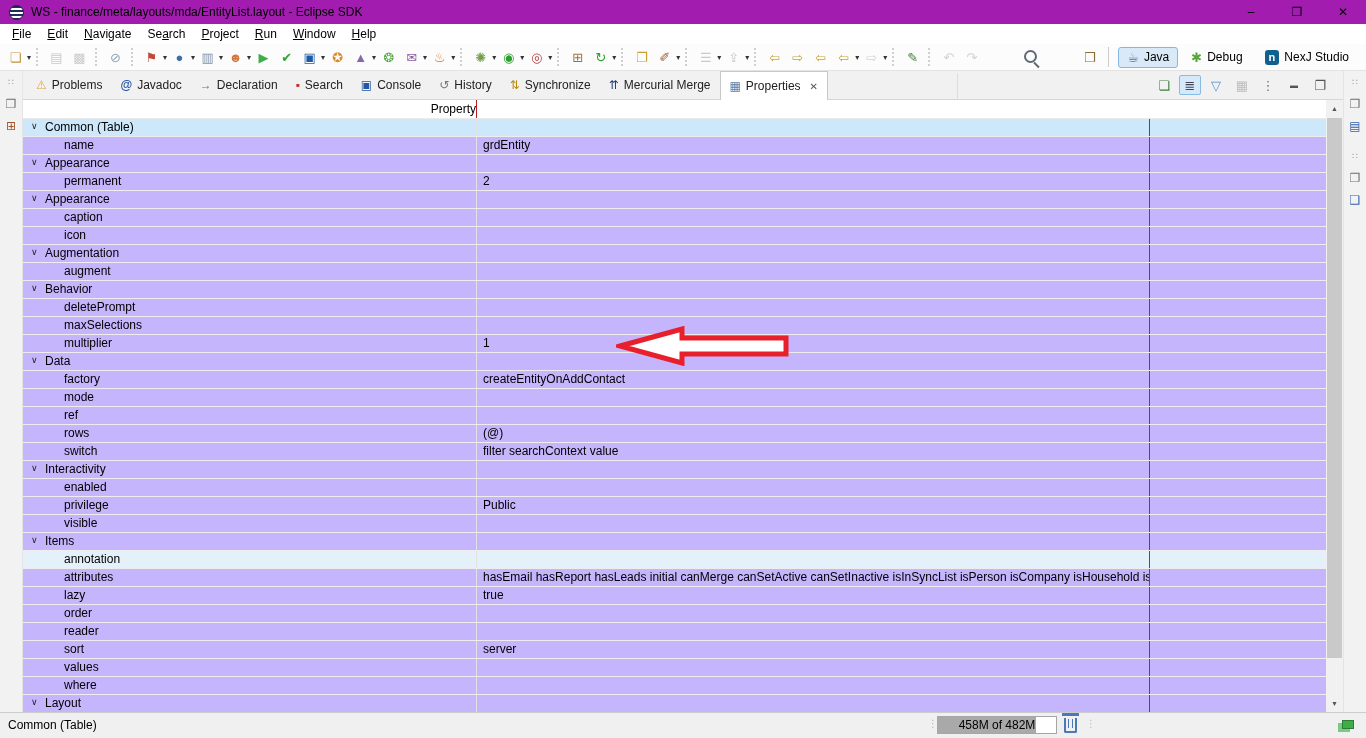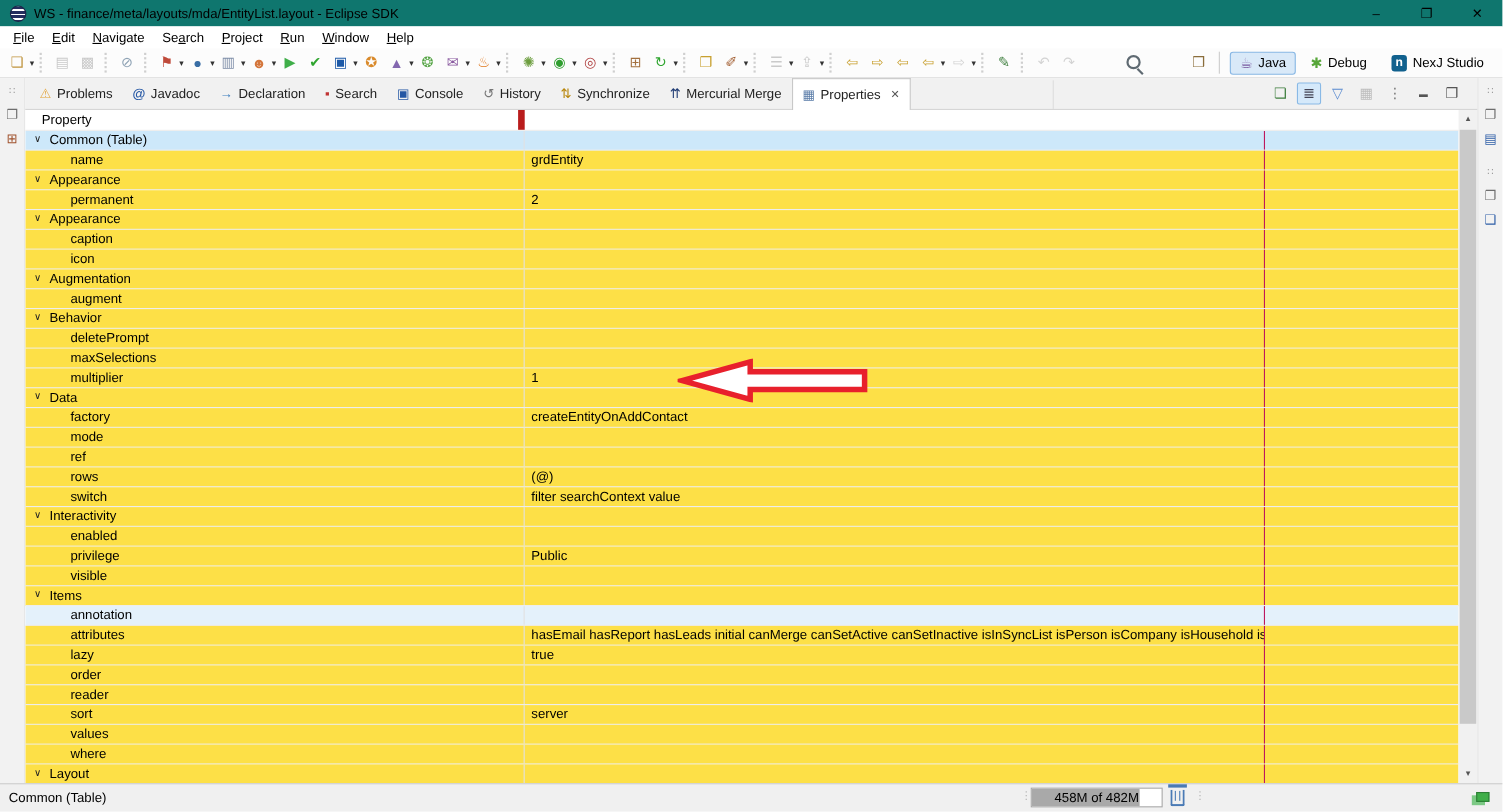--- a/index.html
+++ b/index.html
@@ -2,21 +2,21 @@
 <html><head>
 <meta charset="utf-8">
 <style>
   * { margin:0; padding:0; box-sizing:border-box; }
   html,body { width:1366px; height:738px; overflow:hidden; background:#fff;
     font-family:"Liberation Sans","DejaVu Sans",sans-serif; font-size:12px; color:#000; }
   .abs { position:absolute; }
   #page { position:relative; width:1366px; height:738px; background:#fff; }
 
   
-  #titlebar { left:0; top:0; width:1366px; height:24px; background:#0f766e; display:flex; align-items:center;text-align:right; }
+  #titlebar { left:0; top:0; width:1366px; height:24px; background:#a21caf; display:flex; align-items:center;text-align:right; }
   #eclipse-logo { width:15px; height:15px; border-radius:50%; margin:0 7px 0 9px;
     background:repeating-linear-gradient(180deg,#242c5e 0 2.5px,#ffffff 2.5px 4px);
     border:1px solid #1b2348; }
   #win-title { font-size:12px; color:#000; }
   #win-controls { margin-left:auto; display:flex; height:24px; }
   .winbtn { width:46px; height:24px; display:flex; align-items:center; justify-content:center;
     font-size:12px; color:#000; }
 
   
   #menubar { left:0; top:24px; width:1366px; height:20px; background:#fff; display:flex; align-items:center; padding-left:4px; }
@@ -60,24 +60,24 @@
   .tab-sash { position:absolute; left:934px; top:2px; width:1px; height:26px; background:#dddddd; }
   #view-toolbar { margin-left:auto; display:flex; align-items:center; height:28px; padding-right:10px; }
   .vtb { width:22px; height:20px; display:flex; align-items:center; justify-content:center; font-size:13px; margin:0 2px;
     border:1px solid transparent; border-radius:2px; }
   .vtb.active { background:#d5e9fa; border-color:#89b9e6; }
 
   
   #table-header { left:23px; top:100px; width:1303px; height:19px; background:#fff; display:flex;
     border-bottom:1px solid #ebebeb; }
   .hcell { line-height:18px; color:#000; }
-  .hprop { width:454px; padding-left:15px; border-right:6px solid #b91c1c; }
+  .hprop { width:454px; padding-left:15px; border-right:1px solid #b91c1c;text-align:right; }
   .hval  { width:673px; padding-left:6px;  border-right:1px solid #e2e2e2; }
   #rows-viewport { left:23px; top:119px; width:1303px; height:593px; overflow:hidden; background:#fff; }
-  .row { display:flex; height:18px; line-height:17px; border-bottom:1px solid #ededed; background:#fde047; white-space:nowrap; }
+  .row { display:flex; height:18px; line-height:17px; border-bottom:1px solid #ededed; background:#c4b5fd; white-space:nowrap; }
   .row.sel-strong { background:#cde8fa; }
   .row.sel-light  { background:#e4f1fb; }
   .cell { overflow:hidden; }
   .cprop { width:454px; border-right:1px solid #e2e2e2; padding-left:41px; display:flex; align-items:center; }
   .row.category .cprop { padding-left:8px; }
   .cval  { width:673px; border-right:1px solid #be185d; padding-left:6px; }
   .crest { flex:1; }
   .chev { width:14px; font-size:9px; color:#222; display:none; margin-top:-2px; }
   .chev::before { content:"∨"; }
   .row.category .chev { display:inline-block; }

